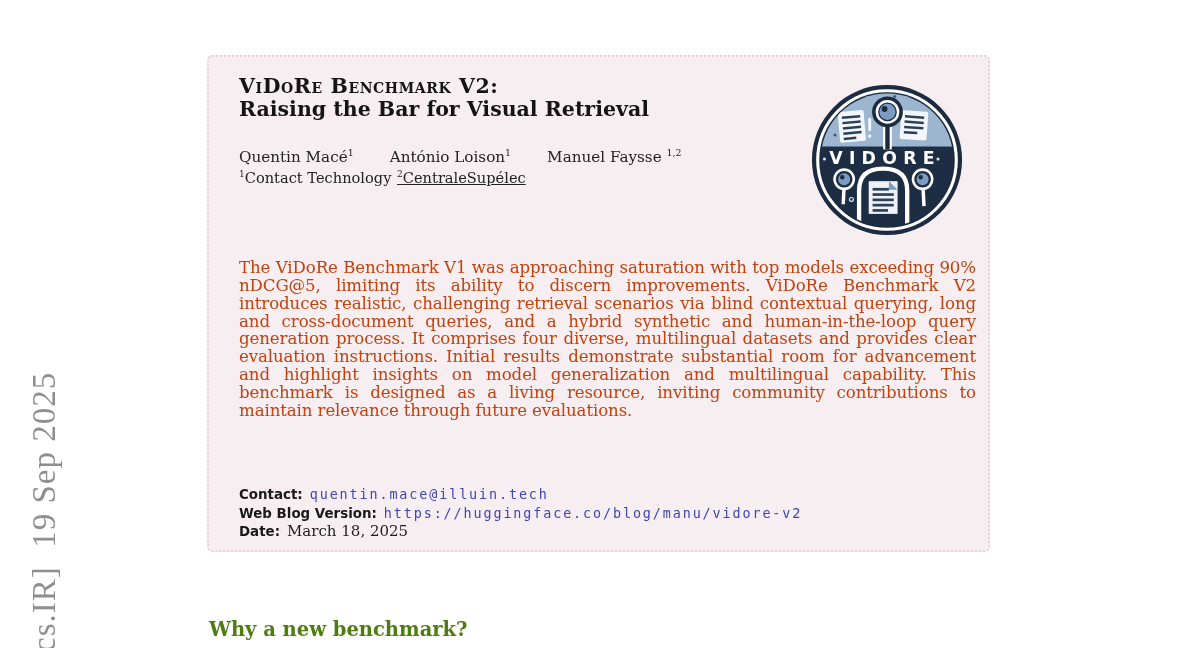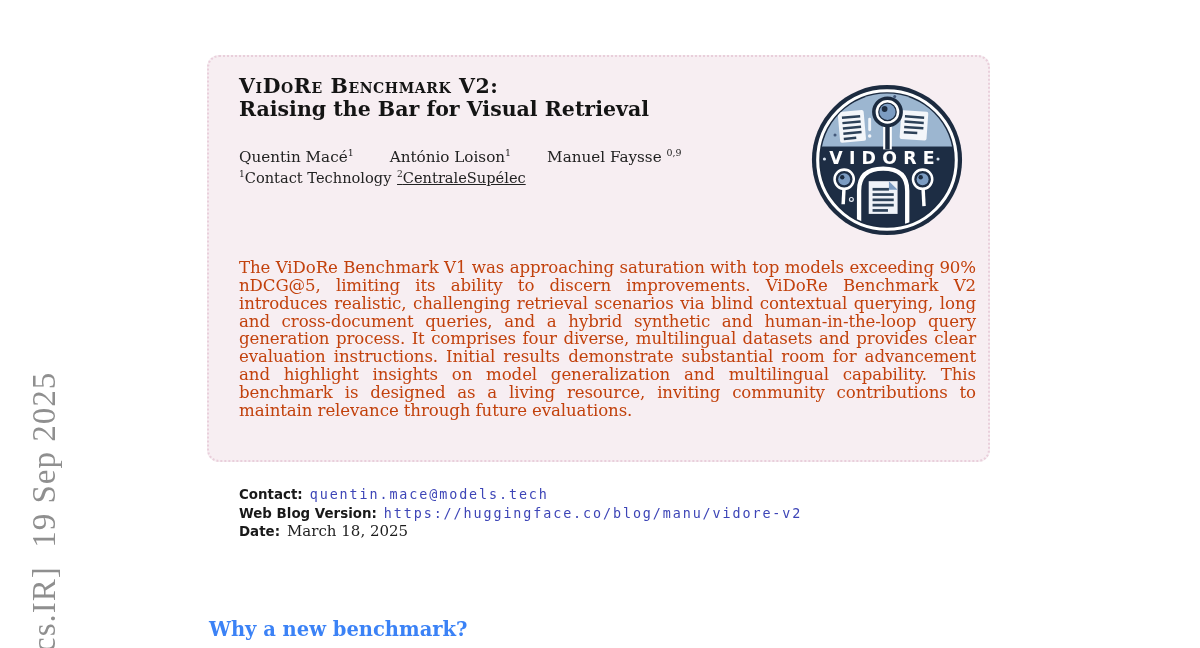--- a/index.html
+++ b/index.html
@@ -5,22 +5,22 @@
   html,body{margin:0;padding:0;background:#ffffff;}
   #page{position:relative;width:1200px;height:648px;background:#ffffff;overflow:hidden;
         font-family:"DejaVu Serif",serif;}
 
   
   .arxiv-stamp{position:absolute;left:26px;top:652px;transform:rotate(-90deg);
       transform-origin:0 0;white-space:nowrap;font-family:"Liberation Serif",serif;
       font-size:33px;letter-spacing:1px;color:#8f8f8f;}
 
   
-  .header-box{position:absolute;left:207px;top:55px;width:783px;height:407px;
-      box-sizing:border-box;background:#f7eef2;border:2px dotted #e9cfdb;border-radius:12px;}
+  .header-box{position:absolute;left:207px;top:55px;width:783px;height:497px;
+      box-sizing:border-box;background:#f7eef2;border:2px dotted #e9cfdb;border-radius:5px;}
 
   .paper-title{position:absolute;left:30px;top:18px;font-weight:700;color:#141414;
       font-size:20.5px;line-height:22.5px;}
   .title-sc{font-variant:small-caps;letter-spacing:.6px;}
 
   .authors-line{position:absolute;left:30px;top:90px;font-size:15.2px;color:#222;white-space:nowrap;}
   .author{margin-right:36px;}
   .author:last-child{margin-right:0;}
   sup{font-size:.62em;}
 
@@ -34,38 +34,38 @@
       letter-spacing:-.1px;hyphens:auto;-webkit-hyphens:auto;}
 
   .meta-list{position:absolute;left:30px;top:428px;}
   .meta-row{line-height:17.5px;white-space:nowrap;}
   .meta-label{font-family:"DejaVu Sans",sans-serif;font-weight:700;font-size:13.4px;color:#191919;margin-right:7px;}
   .meta-link{font-family:"DejaVu Sans Mono",monospace;font-size:13.4px;letter-spacing:1.9px;
       color:#3d45b7;text-decoration:none;cursor:pointer;}
   .meta-plain{font-family:"DejaVu Serif",serif;font-size:15px;color:#1d1d1d;}
 
   .section-heading{position:absolute;left:209px;top:618px;font-weight:700;
-      font-size:19.5px;color:#3b82f6;}
+      font-size:19.5px;color:#4d7c0f;}
 </style>
 </head>
 <body>
 
 <div id="page">
 
   <div class="arxiv-stamp">cs.IR]&nbsp;&nbsp;19 Sep 2025</div>
 
   <div class="header-box">
 
     <div class="paper-title">
       <div class="title-sc">ViDoRe Benchmark V2:</div>
       <div>Raising the Bar for Visual Retrieval</div>
     </div>
 
     <div class="authors-line">
-      <span class="author"><span>Quentin Macé</span><sup>1</sup></span><span class="author"><span>António Loison</span><sup>1</sup></span><span class="author"><span>Manuel Faysse </span><sup>0,9</sup></span>
+      <span class="author"><span>Quentin Macé</span><sup>1</sup></span><span class="author"><span>António Loison</span><sup>1</sup></span><span class="author"><span>Manuel Faysse </span><sup>1,2</sup></span>
     </div>
 
     <div class="affiliations-line">
       <span class="affil"><sup>1</sup><span>Contact Technology </span></span><span class="affil"><sup>2</sup><span>CentraleSupélec</span></span>
     </div>
 
     <div class="logo-wrap">
       <svg width="154" height="154" viewBox="0 0 160 160">
         <defs>
             <clipPath id="innerClip">
@@ -144,21 +144,21 @@
             <rect x="65" y="131" width="16" height="2.8" fill="#2c4158"></rect>
           </g>
         </g>
       </svg>
     </div>
 
     <div class="abstract-text">The ViDoRe Benchmark V1 was approaching saturation with top models exceeding 90% nDCG@5, limiting its ability to discern improvements. ViDoRe Benchmark V2 introduces realistic, challenging retrieval scenarios via blind contextual querying, long and cross-document queries, and a hybrid synthetic and human-in-the-loop query generation process. It comprises four diverse, multilingual datasets and provides clear evaluation instructions. Initial results demonstrate substantial room for advancement and highlight insights on model generalization and multilingual capability. This benchmark is designed as a living resource, inviting community contributions to maintain relevance through future evaluations.</div>
 
     <div class="meta-list">
       <div class="meta-row">
-        <span class="meta-label">Contact:</span><span class="meta-link">quentin.mace@models.tech</span>
+        <span class="meta-label">Contact:</span><span class="meta-link">quentin.mace@illuin.tech</span>
       </div>
       <div class="meta-row">
         <span class="meta-label">Web Blog Version:</span><span class="meta-link">https://huggingface.co/blog/manu/vidore-v2</span>
       </div>
       <div class="meta-row">
         <span class="meta-label">Date:</span><span class="meta-plain">March 18, 2025</span>
       </div>
     </div>
 
   </div>

